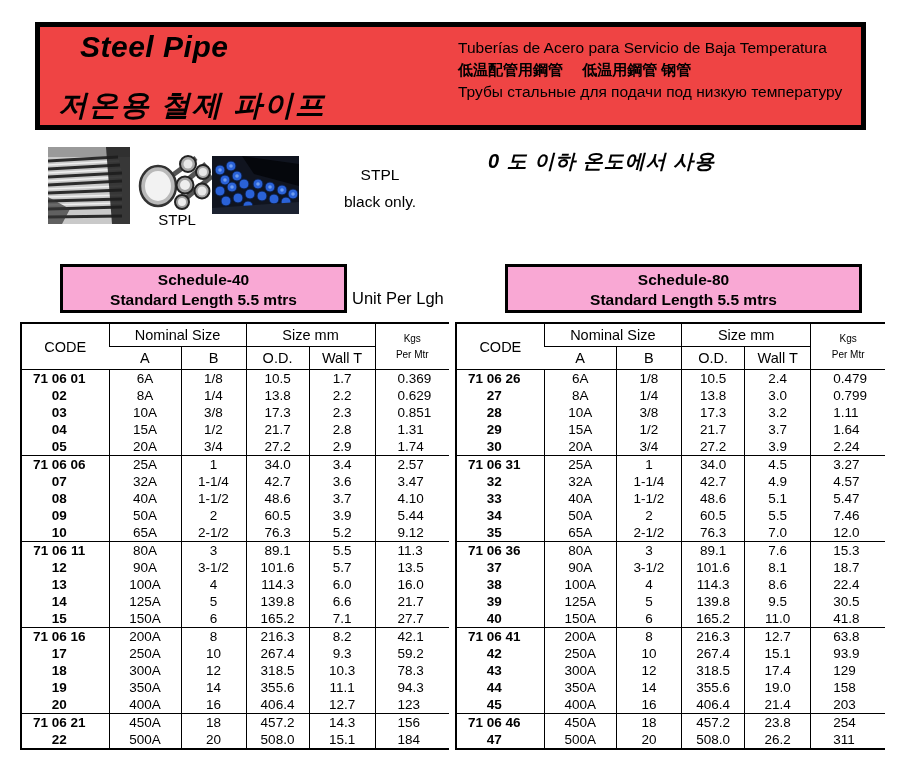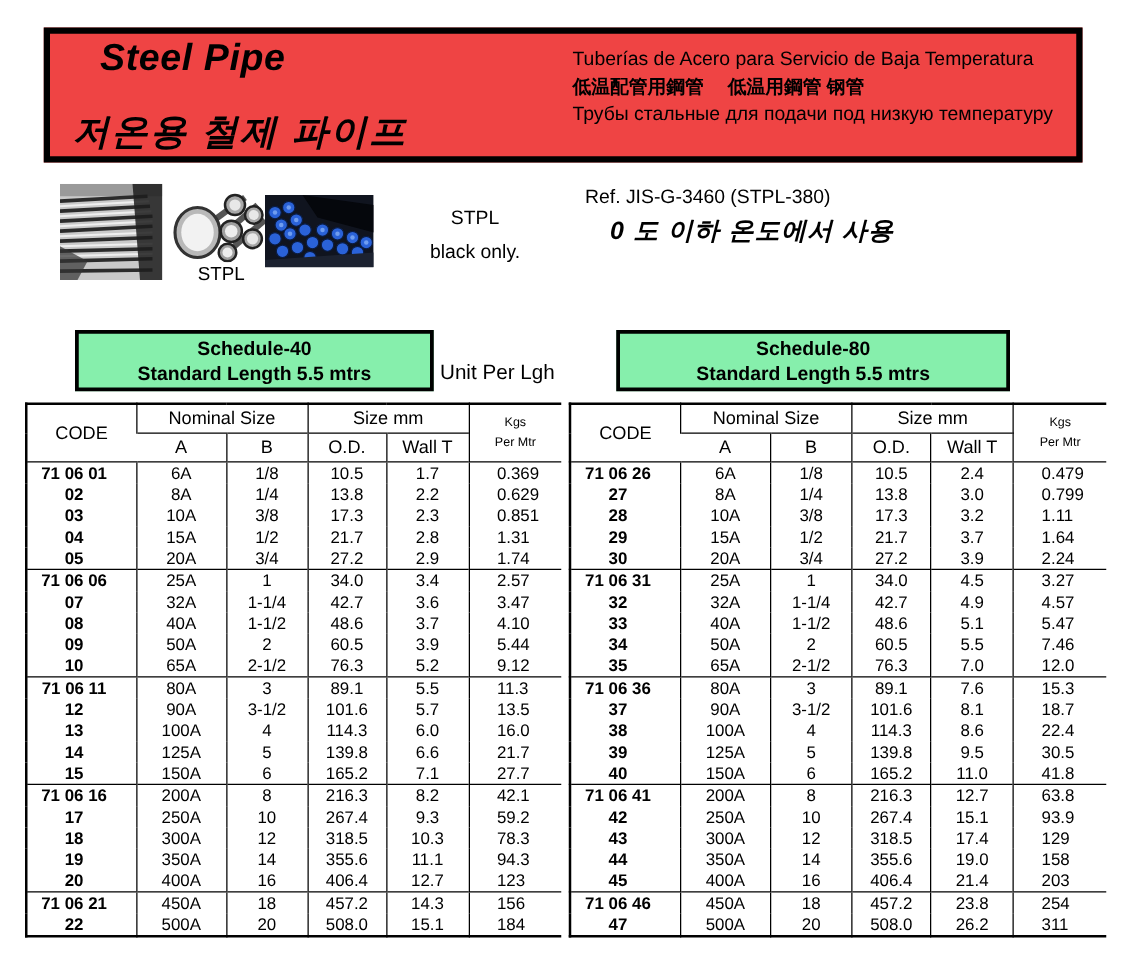--- a/index.html
+++ b/index.html
@@ -16,23 +16,23 @@
 
   
   .photo{overflow:hidden;}
   .photo svg{display:block;}
   .photo-caption{left:136px;top:211px;width:82px;text-align:center;font-size:15px;}
   .stpl-block{left:330px;top:161px;width:100px;text-align:center;font-size:15.5px;line-height:27px;}
   .ref-block{left:468px;top:146px;width:420px;font-size:15.5px;line-height:24px;}
   .ref-block .ko{font-size:20px;font-weight:bold;font-style:italic;padding-left:20px;letter-spacing:1px;padding-top:3px;}
 
   
-  .sched-box{background:#86efac;border:3px solid #000;box-sizing:border-box;text-align:center;font-weight:bold;font-size:15.5px;line-height:20px;padding-top:3px;}
+  .sched-box{background:#f9a8d4;border:3px solid #000;box-sizing:border-box;text-align:center;font-weight:bold;font-size:15.5px;line-height:20px;padding-top:3px;}
   .sched-40{left:60px;top:264px;width:287px;height:49px;}
-  .sched-80{left:493px;top:264px;width:315px;height:49px;}
+  .sched-80{left:505px;top:264px;width:357px;height:49px;}
   .unit-label{left:352px;top:289px;font-size:16.5px;white-space:nowrap;}
   .unit-label .u{text-decoration:underline;}
 
   
   .tbl-wrap-left{left:20px;top:322px;width:428px;}
   .tbl-wrap-right{left:455px;top:322px;width:430px;}
   table.dtable{width:100%;border-collapse:collapse;table-layout:fixed;
     border-left:2px solid #000;border-top:2px solid #000;border-bottom:2px solid #000;}
   .dtable th,.dtable td{padding:0;margin:0;}
   .dtable thead th{font-weight:normal;font-size:14.5px;text-align:center;height:22px;}
@@ -150,21 +150,20 @@
     <polygon points="0,52 87,46 87,58 0,58" fill="#1c2230"></polygon>
   </svg>
 </div>
 
 <div class="abs stpl-block">
   <div>STPL</div>
   <div>black only.</div>
 </div>
 
 <div class="abs ref-block">
-  <div>Ref. JIS-G-3460  (STPL-380)</div>
   <div class="ko">0 도 이하 온도에서 사용</div>
 </div>
 
 <div class="abs sched-box sched-40">
   <div>Schedule-40</div>
   <div>Standard Length 5.5 mtrs</div>
 </div>
 <div class="abs unit-label"><span>Unit Per L</span><span class="u">g</span><span>h</span></div>
 <div class="abs sched-box sched-80">
   <div>Schedule-80</div>

